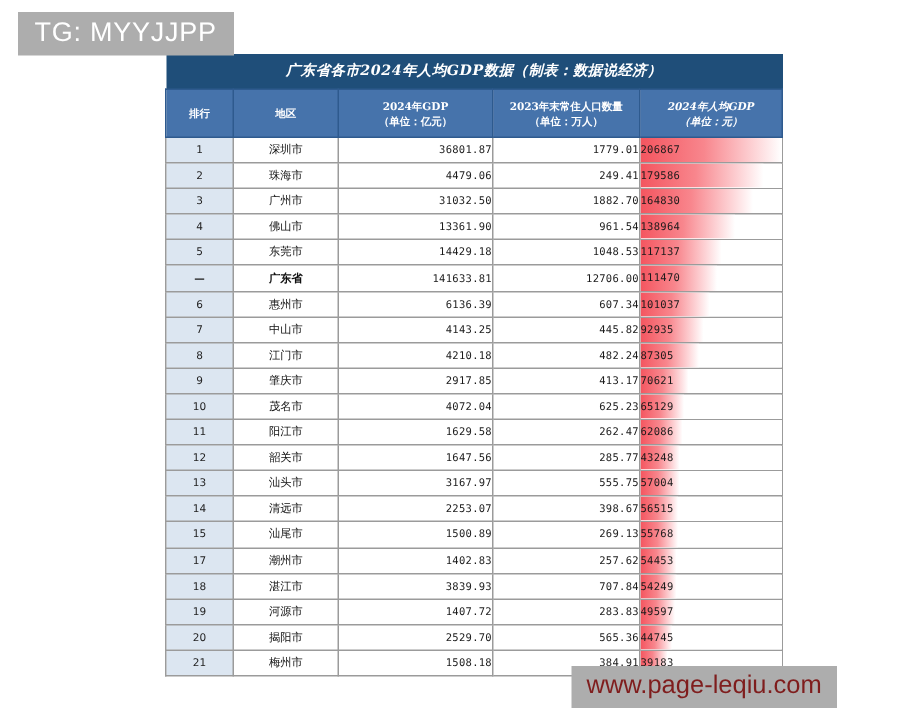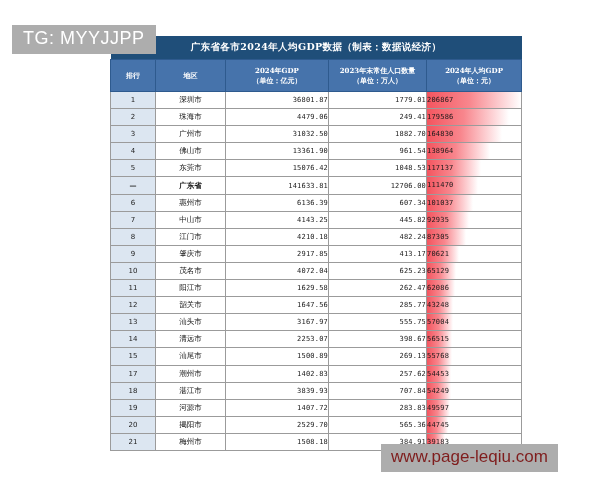--- a/index.html
+++ b/index.html
@@ -12,21 +12,21 @@
     background: #ffffff;
     font-family: "Liberation Sans", "DejaVu Sans", sans-serif;
     position: relative;
     overflow: hidden;
   }
 
   
   #tg-banner {
     position: absolute;
     left: 12px;
-    top: 25px;
+    top: 8px;
     background: #adadad;
     color: #ffffff;
     font-size: 18px;
     letter-spacing: 0.5px;
     padding: 4px 11px 5px 11px;
     line-height: 1.1;
     white-space: nowrap;
     z-index: 30;
   }
 
@@ -62,38 +62,40 @@
   .title-cell {
     background: #1f4e79;
     color: #ffffff;
     font-family: "DejaVu Serif", "Liberation Serif", serif;
     font-weight: bold;
     font-size: 9.5px;
     text-align: center;
     height: 23px;
     letter-spacing: 0.4px;
     border: none;
+    font-style: italic;
   }
 
   
   th.col-head {
     background: #4673ab;
     color: #ffffff;
     font-family: "DejaVu Serif", "Liberation Serif", serif;
     font-weight: bold;
     font-size: 7px;
     text-align: center;
     vertical-align: middle;
     height: 31px;
     border: 1px solid #2e5a8e;
     line-height: 1.35;
     padding: 0 2px;
   }
   th.col-head.last {
     background: #4673ab;
+    font-style: italic;
   }
   .head-l1 { display: block; }
   .head-l2 { display: block; }
 
   
   td {
     border: 1px solid #9b9b9b;
     height: 16.1px;
     font-size: 7.5px;
     text-align: center;
@@ -237,21 +239,21 @@
           <td class="num">13361.90</td>
           <td class="num">961.54</td>
           <td class="percap">
             <span class="bar" style="width: 67%;"></span>
             <span class="val">138964</span>
           </td>
         </tr>
         <tr>
           <td class="rank">5</td>
           <td class="region">东莞市</td>
-          <td class="num">15076.42</td>
+          <td class="num">14429.18</td>
           <td class="num">1048.53</td>
           <td class="percap">
             <span class="bar" style="width: 57%;"></span>
             <span class="val">117137</span>
           </td>
         </tr>
         <tr class="province">
           <td class="rank">—</td>
           <td class="region">广东省</td>
           <td class="num">141633.81</td>

